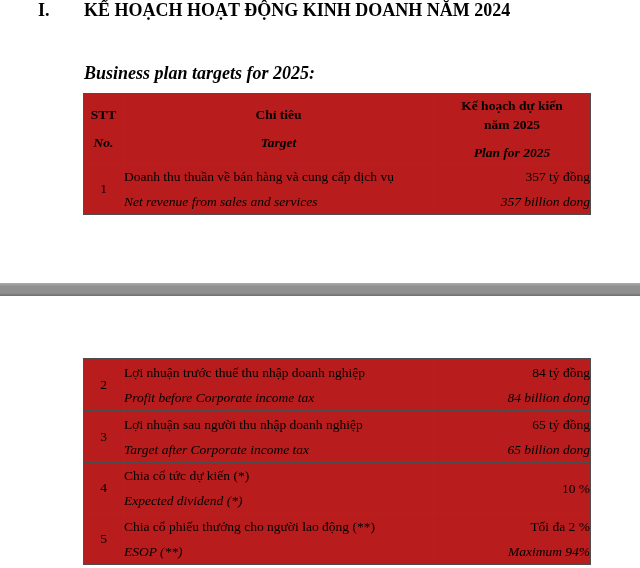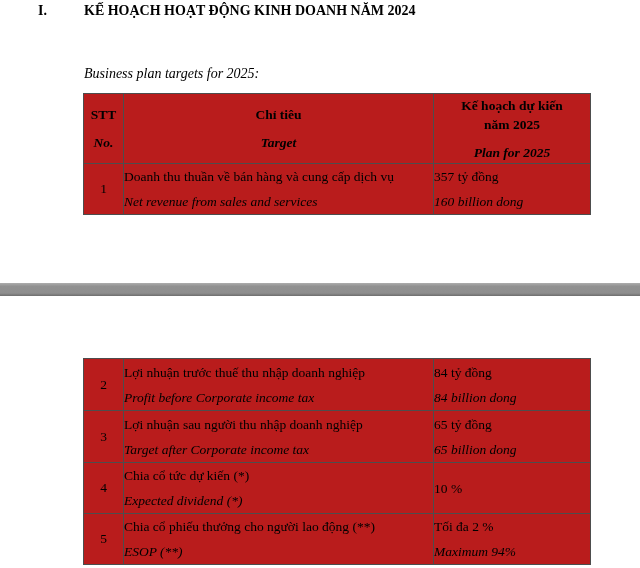--- a/index.html
+++ b/index.html
@@ -6,48 +6,48 @@
   html,body { background:#ffffff; }
   body {
     width:640px; height:568px;
     font-family:"Liberation Serif","DejaVu Serif",serif;
     color:#000000;
   }
   .page { position:relative; width:640px; height:568px; background:#ffffff; overflow:hidden; }
   .abs { position:absolute; }
   .b { font-weight:bold; }
   .i { font-style:italic; }
-  .doc-line { font-size:14px; line-height:15px; white-space:nowrap; }
+  .doc-line { font-size:18px; line-height:15px; white-space:nowrap; }
   .num-col { display:inline-block; width:46px; }
 
   .tbl { position:absolute; border-collapse:collapse; table-layout:fixed; background:#b91c1c; }
   .tbl td { border:1px solid #4d4d4d; vertical-align:middle; font-size:13.5px; padding:0; }
   .cell-no { text-align:center; }
   .cell-target { padding:0 4px 0 6px; }
   .cell-target div, .cell-value div { line-height:25px; }
-  .cell-value { text-align:left; }
+  .cell-value { text-align:right; }
   .hdr { text-align:center; }
   .hdr div { line-height:19px; }
   .hdr .en-line { margin-top:9px; }
   .plan-vi { max-width:122px; margin:0 auto; }
 
   .sep {
     position:absolute; left:0; width:640px; height:13px;
     background:linear-gradient(#adadad, #919191 25%, #8e8e8e 78%, #6e6e6e);
   }
 </style>
 </head>
 <body>
 
 <div class="page">
 
   <div class="abs doc-line" style="top:3px; left:38px;">
     <span class="num-col b">I.</span><span class="b">KẾ HOẠCH HOẠT ĐỘNG KINH DOANH NĂM 2024</span>
   </div>
-  <div class="abs doc-line" style="top:66px; left:84px;">
+  <div class="abs doc-line" style="top:66px; left:84px;font-weight:bold;">
     <span class="i">Business plan targets for 2025:</span>
   </div>
 
   <table class="tbl" style="left:83px; top:93px; width:507px;">
     <colgroup>
         <col style="width:40px">
         <col style="width:310px">
         <col style="width:157px">
       </colgroup>
     <tbody>
@@ -66,21 +66,21 @@
       </td>
     </tr>
     <tr style="height:50px;">
       <td class="cell-no">1</td>
       <td class="cell-target">
         <div>Doanh thu thuần về bán hàng và cung cấp dịch vụ</div>
         <div class="i">Net revenue from sales and services</div>
       </td>
       <td class="cell-value">
         <div>357 tỷ đồng</div>
-        <div class="i">160 billion dong</div>
+        <div class="i">357 billion dong</div>
       </td>
     </tr>
   </tbody>
     </table>
 
   <div class="sep" style="top:283px;"></div>
 
   <table class="tbl" style="left:83px; top:358px; width:507px;">
     <colgroup>
         <col style="width:40px">

